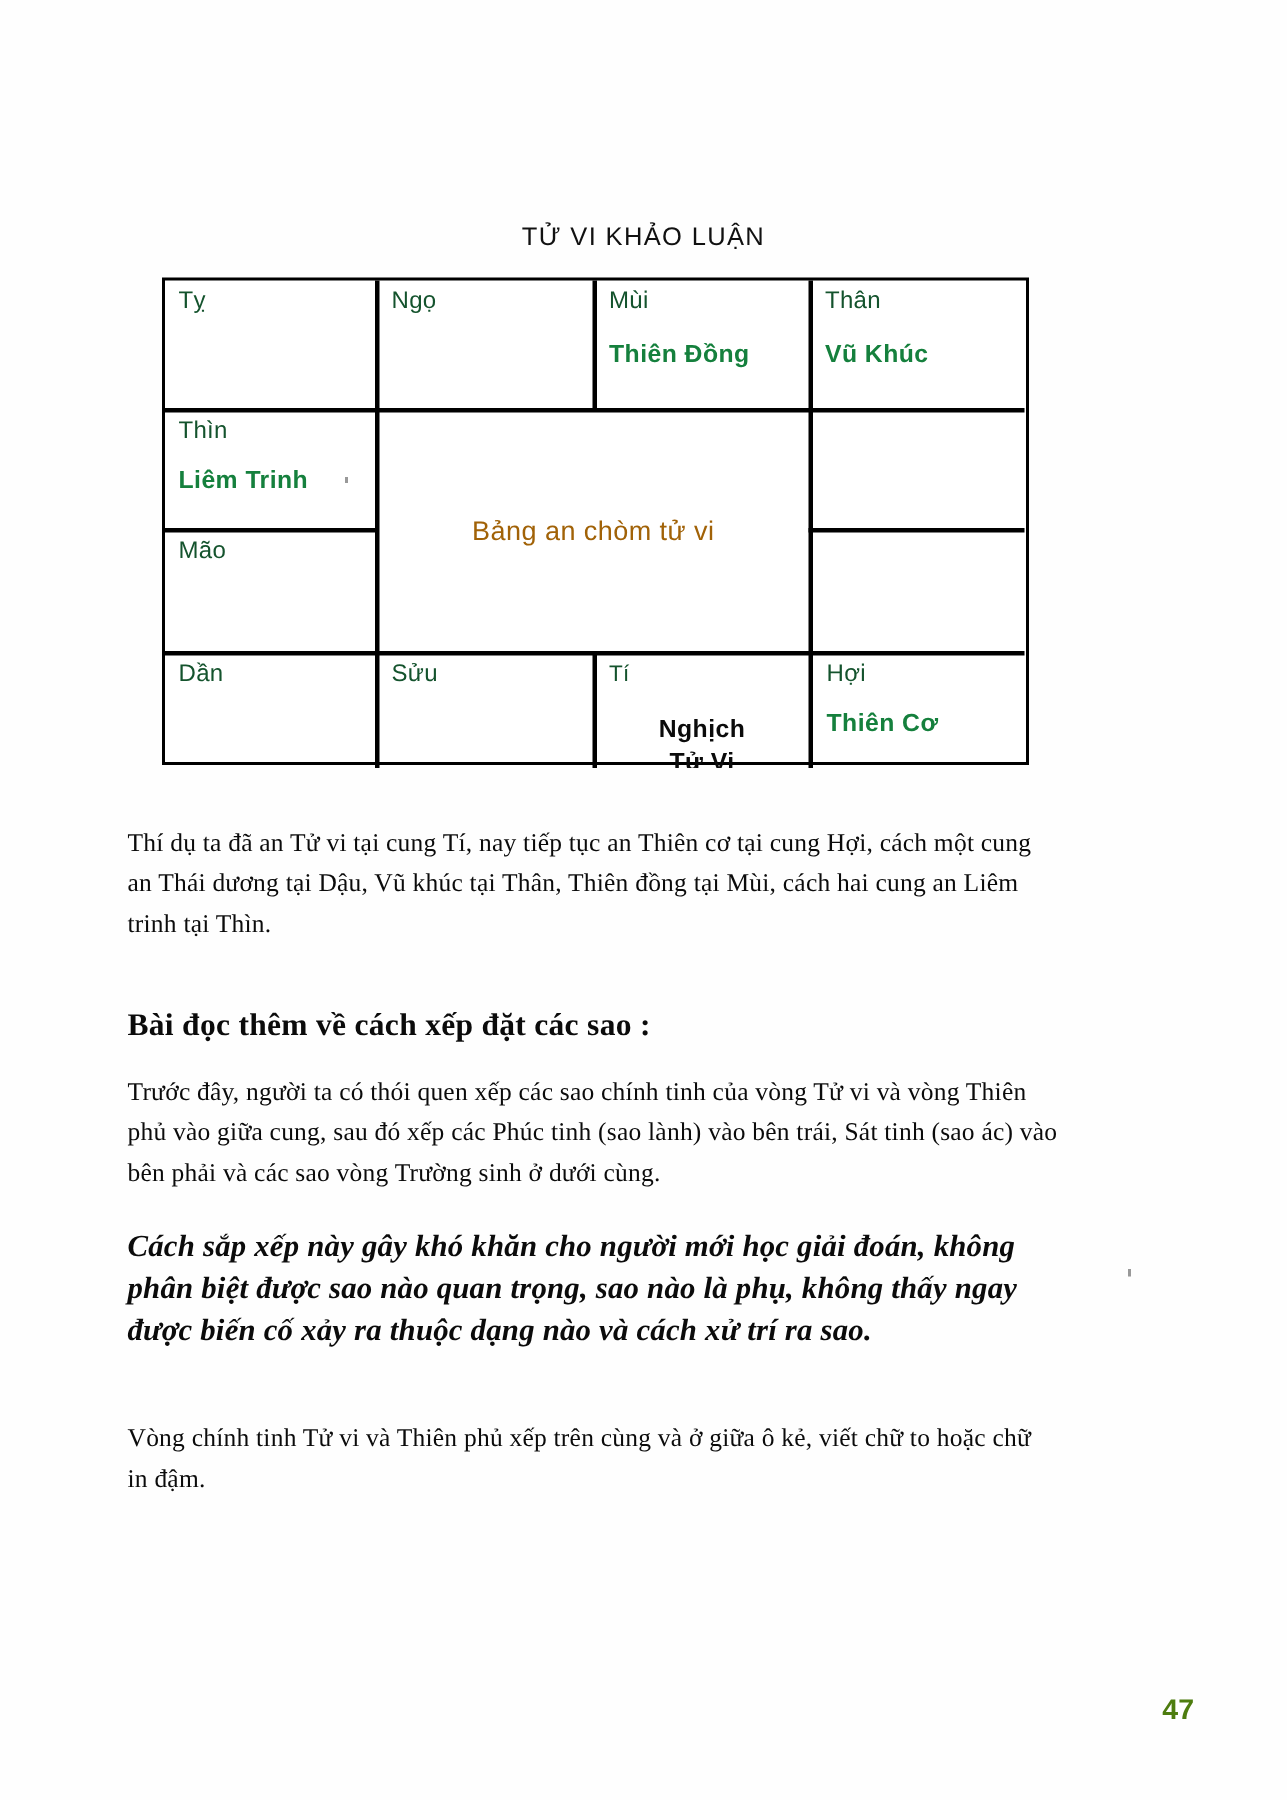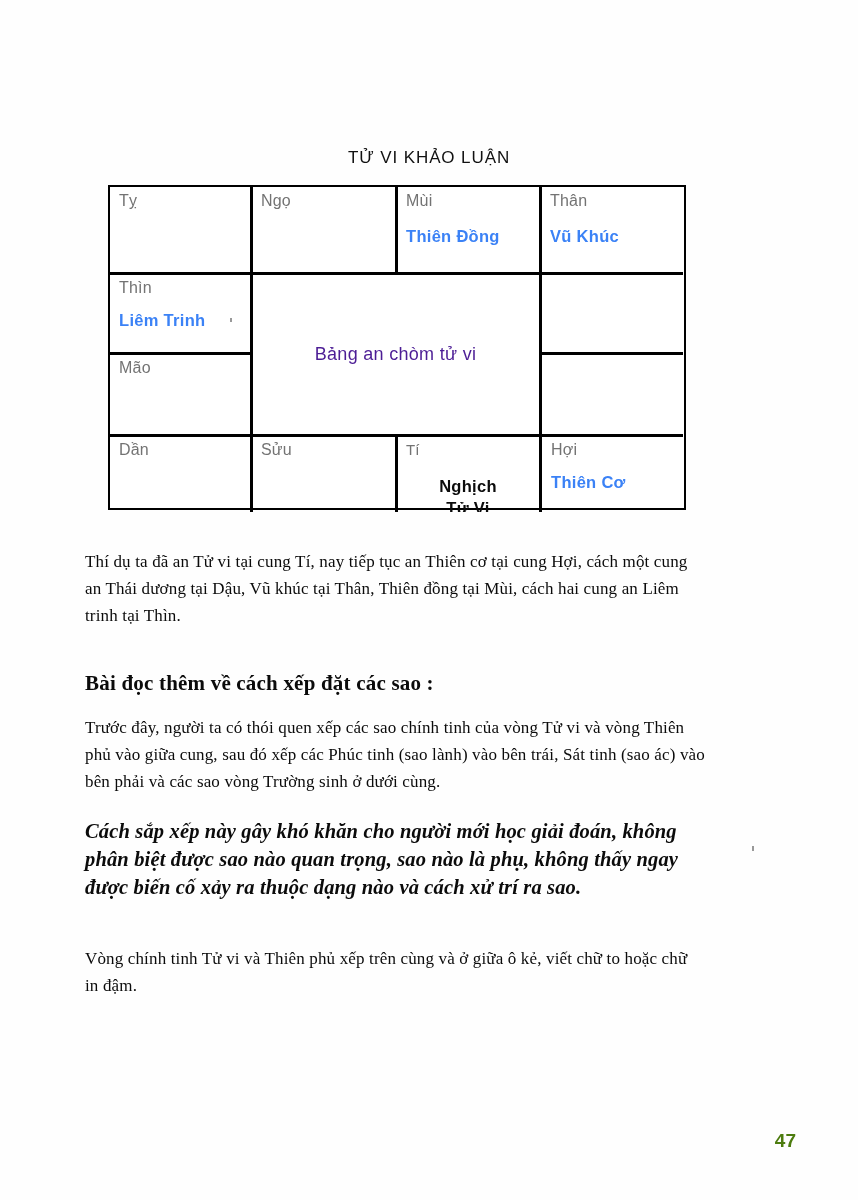--- a/index.html
+++ b/index.html
@@ -54,29 +54,29 @@
     position: absolute;
     box-sizing: border-box;
     padding: 6px 9px 4px 9px;
     font-family: "Liberation Sans", "DejaVu Sans", sans-serif;
     overflow: hidden;
   }
   .cell .branch {
     display: block;
     font-size: 16px;
     font-weight: 400;
-    color: #737373;
+    color: #14532d;
     line-height: 1.05;
     letter-spacing: 0.2px;
   }
   .cell .star {
     display: block;
     font-size: 16.5px;
     font-weight: 700;
-    color: #3b82f6;
+    color: #15803d;
     letter-spacing: 0.3px;
     margin-top: 17px;
   }
   .cell .star.pad-small { margin-top: 14px; }
 
   
   .rule-v {
     position: absolute;
     width: 2.5px;
     background: #000;
@@ -88,21 +88,21 @@
   }
 
   
   .center-panel {
     position: absolute;
     display: flex;
     align-items: center;
     justify-content: center;
     font-family: "Liberation Sans", "DejaVu Sans", sans-serif;
     font-size: 18px;
-    color: #4c1d95;
+    color: #a16207;
     letter-spacing: 0.3px;
   }
 
   
   .cell-ti { padding: 6px 9px 4px 9px; }
   .cell-ti .branch { font-size: 15px; }
   .cell-ti .ti-stars {
     text-align: center;
     margin-top: -18px;
     padding-left: 26px;

